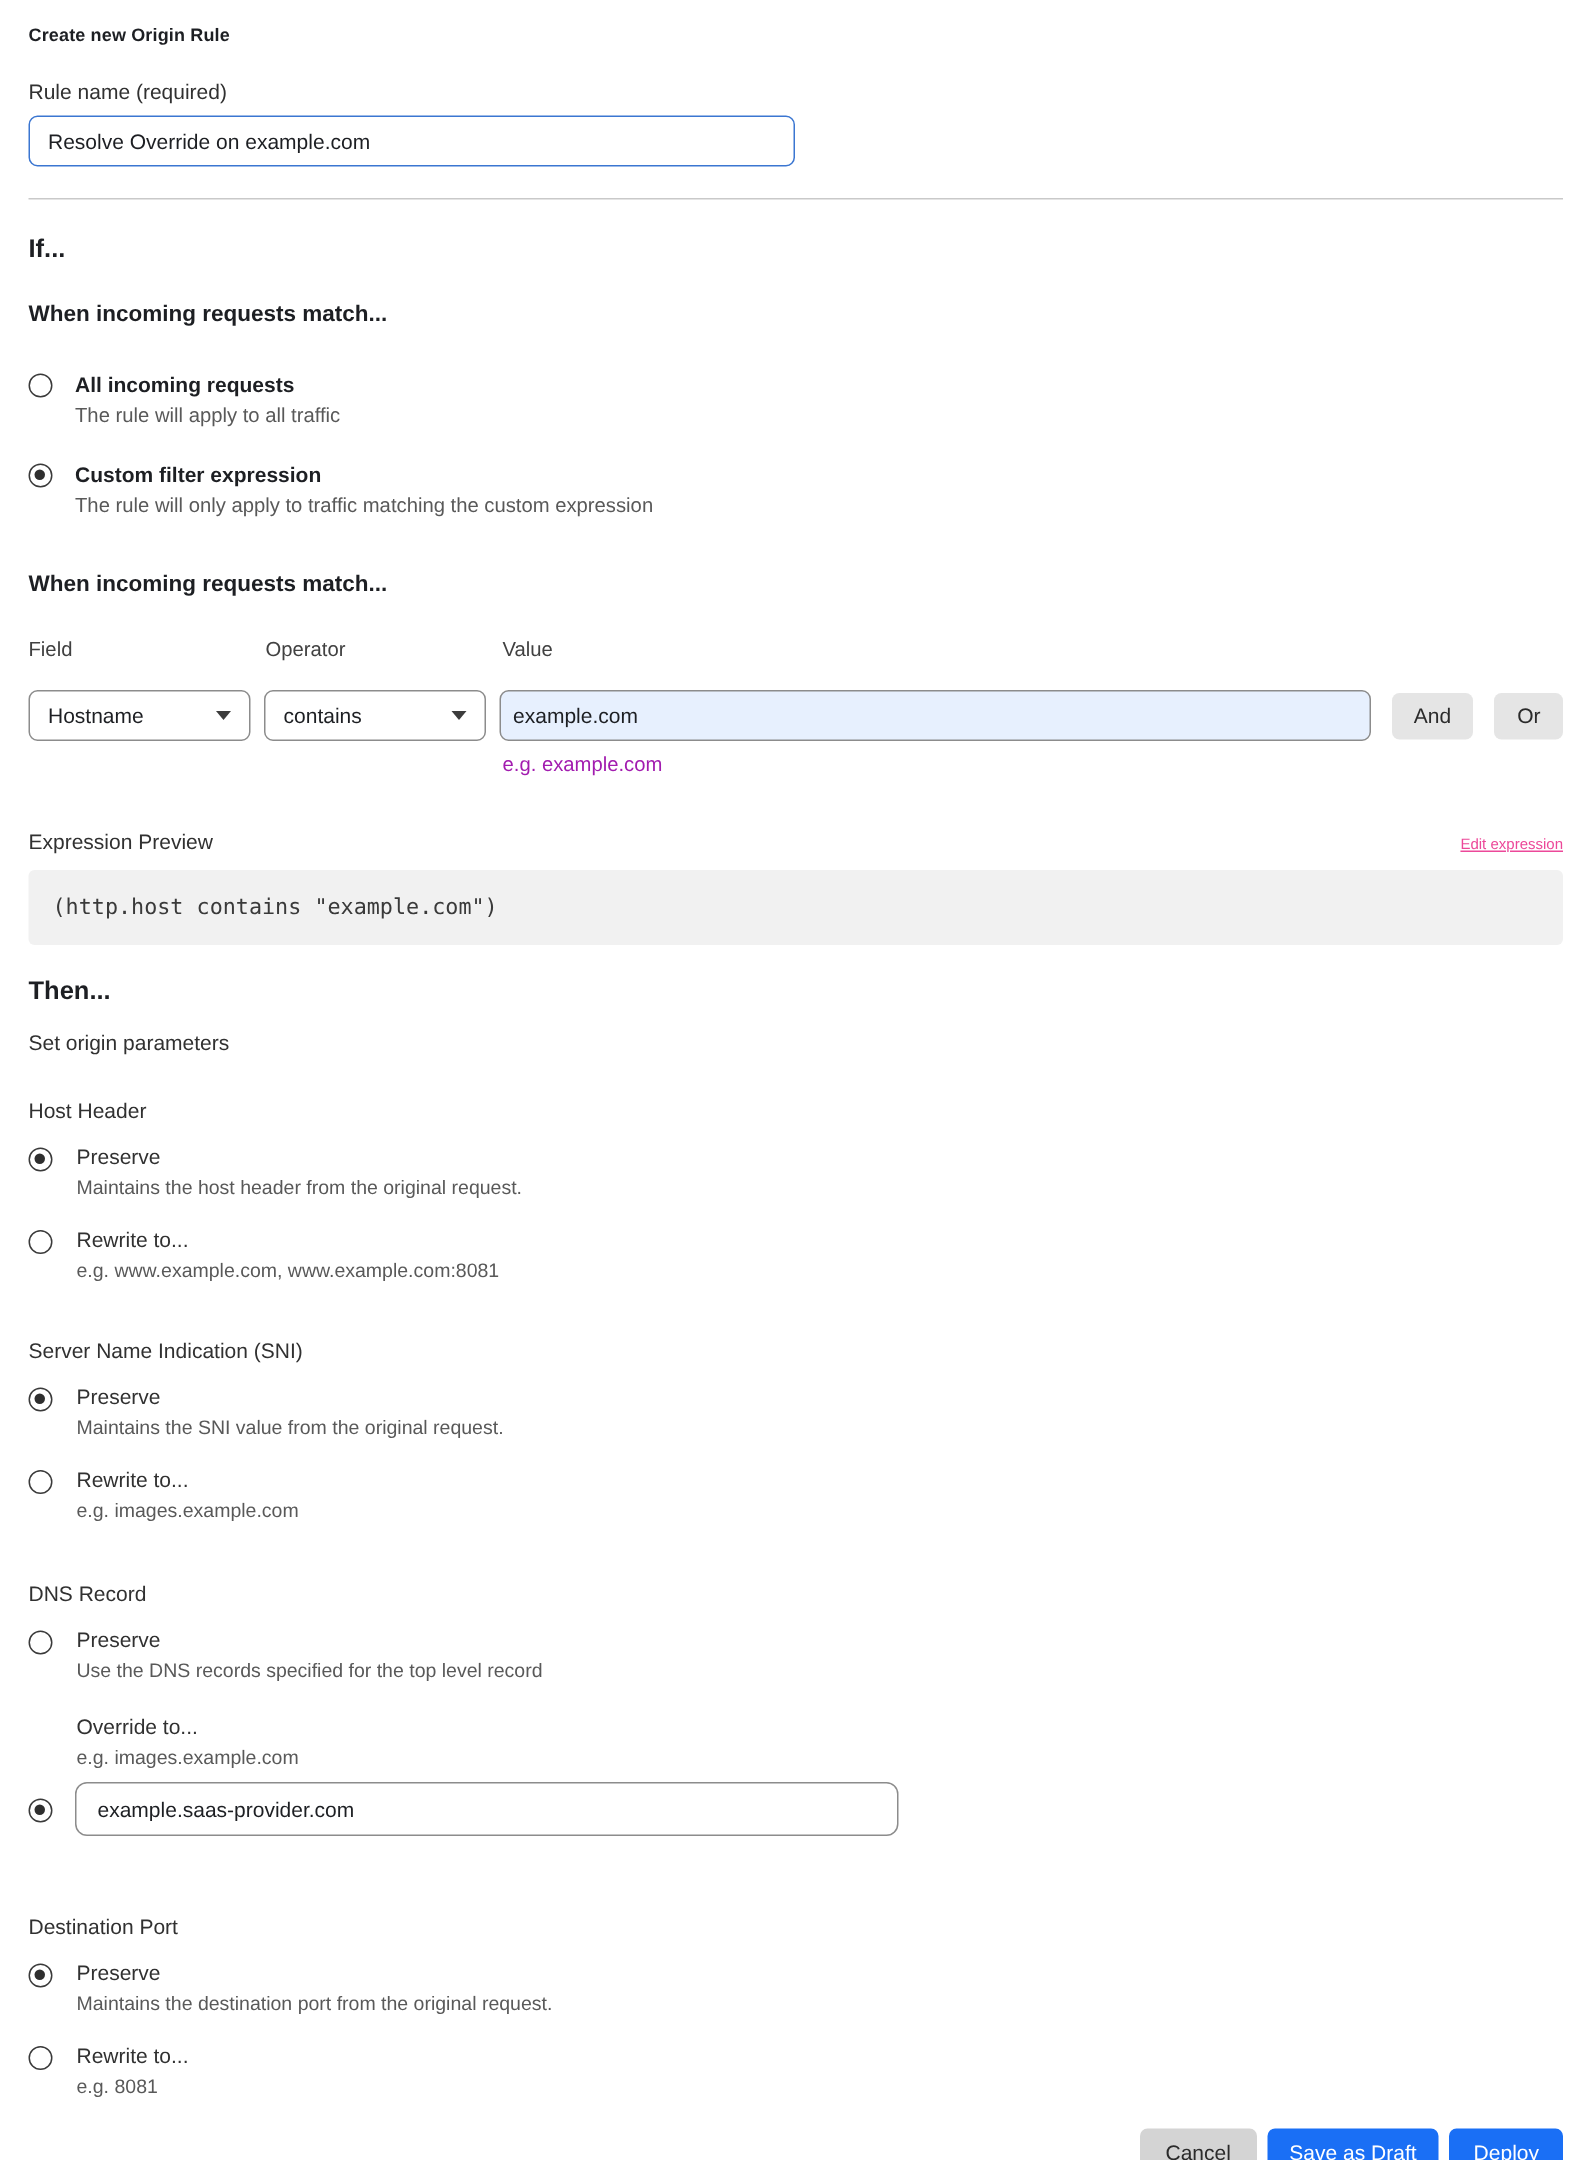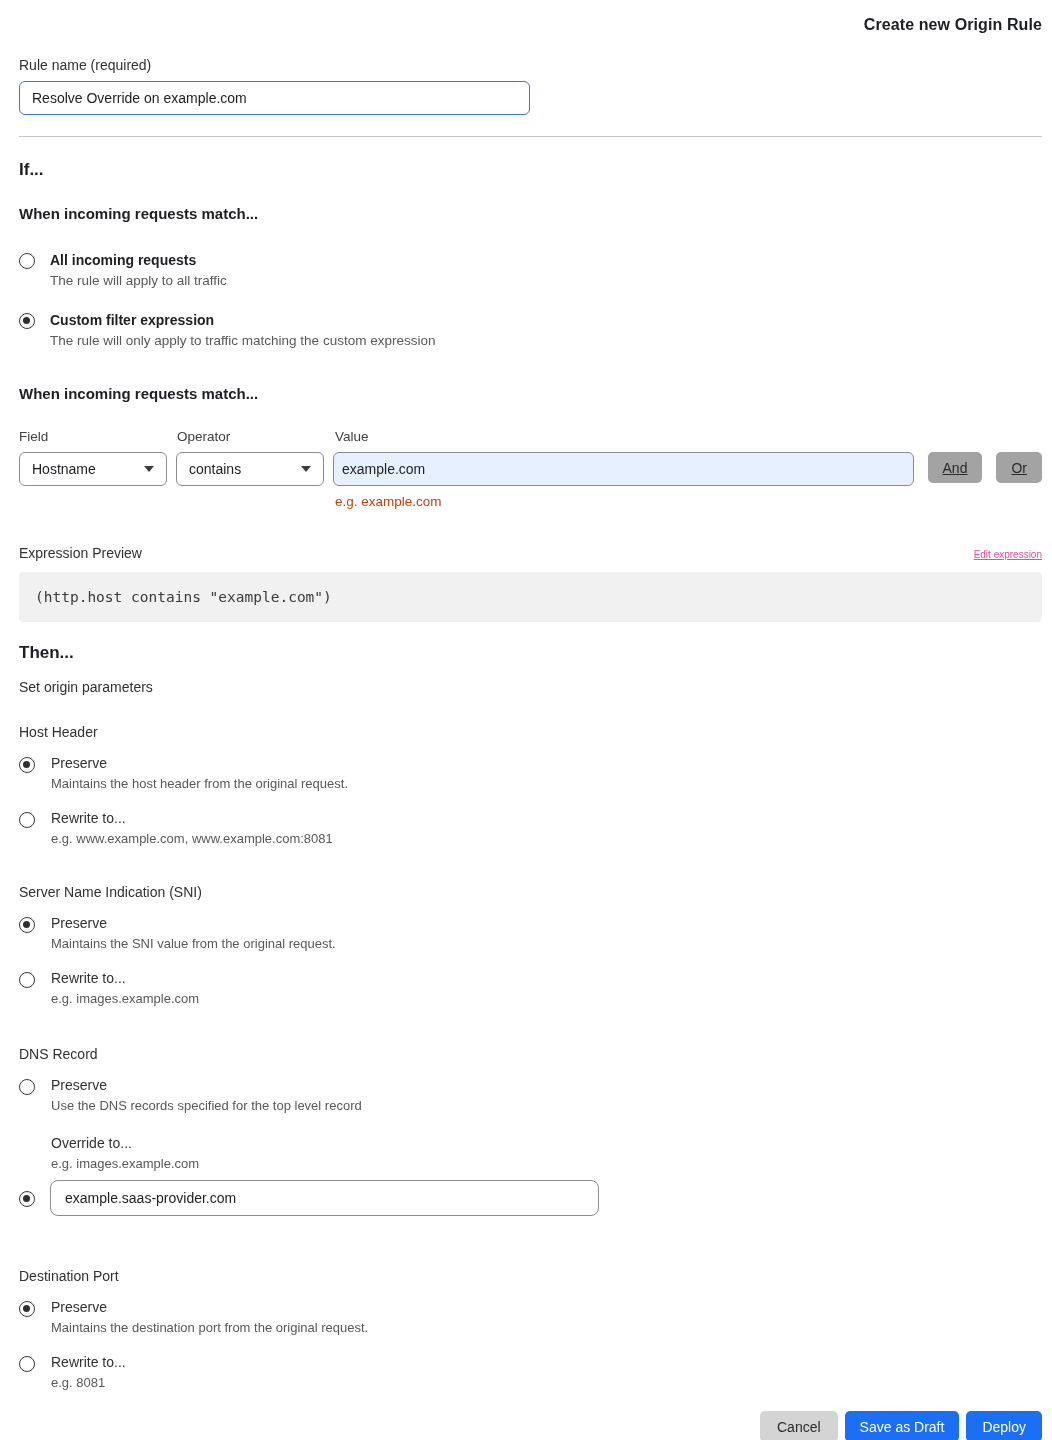--- a/index.html
+++ b/index.html
@@ -6,21 +6,21 @@
   html, body { background: #ffffff; }
   body {
     width: 1052px; height: 1440px;
     font-family: "Liberation Sans", sans-serif;
     color: #313131;
     overflow: hidden;
   }
   .page { padding: 16px 10px 12px 19px; width: 1052px; }
   .content { width: 1023px; }
 
-  h1.page-title { font-size: 16px; font-weight: 700; color: #1d1f23; letter-spacing: .1px; text-align: right; }
+  h1.page-title { font-size: 12px; font-weight: 700; color: #1d1f23; letter-spacing: .1px; }
   .section-heading { font-size: 17px; font-weight: 700; color: #1d1f23; }
   .sub-heading { font-size: 15px; font-weight: 700; color: #1d1f23; }
 
   .field-label { font-size: 14px; color: #313131; margin-top: 24px; }
   .text-input {
     display: block; margin-top: 8px; height: 34px; width: 511px;
     border: 1.5px solid #3b76d1; border-radius: 6px;
     padding: 0 12px; font-size: 14px; color: #1d1f23;
     font-family: "Liberation Sans", sans-serif; outline: none; background: #fff;
   }
@@ -44,38 +44,38 @@
   }
   .radio-texts { margin-left: 15px; }
   .radio-label-bold { font-size: 14px; font-weight: 700; color: #1d1f23; }
   .radio-label { font-size: 14px; color: #313131; }
   .radio-desc { font-size: 13.5px; color: #595959; margin-top: 5px; }
 
   .builder-heading { margin-top: 37px; }
   .builder-labels { display: flex; margin-top: 27px; font-size: 13.5px; color: #414141; }
   .builder-labels .lbl-field { width: 158px; }
   .builder-labels .lbl-operator { width: 158px; }
-  .builder-row { display: flex; margin-top: 8px; align-items: flex-start; }
+  .builder-row { display: flex; margin-top: 20px; align-items: center; }
   .select-box {
     width: 149px; height: 34px; border: 1px solid #8c8c8c; border-radius: 6px;
     background: #fff; display: flex; align-items: center; justify-content: space-between;
     padding: 0 12px; font-size: 14px; color: #1d1f23; margin-right: 9px; cursor: pointer;
   }
   .caret { width: 0; height: 0; border-left: 5px solid transparent; border-right: 5px solid transparent; border-top: 6px solid #3c3c3c; }
   .value-input {
     width: 585px; height: 34px; border: 1px solid #8c8c8c; border-radius: 6px;
     background: #e7f0fe; padding: 0 8px; font-size: 14px; color: #1d1f23;
     font-family: "Liberation Sans", sans-serif; outline: none;
   }
   .conj-btn {
     height: 31px; padding: 0 15px; margin-left: 14px; border: none; border-radius: 5px;
-    background: #a3a3a3; color: #2b2b2b; font-size: 14px;
-    font-family: "Liberation Sans", sans-serif; cursor: pointer; text-decoration: underline;
-  }
-  .value-help { font-size: 13.5px; color: #c2410c; margin-top: 8px; }
+    background: #e5e5e5; color: #2b2b2b; font-size: 14px;
+    font-family: "Liberation Sans", sans-serif; cursor: pointer;
+  }
+  .value-help { font-size: 13.5px; color: #a21caf; margin-top: 8px; }
 
   .preview-row { display: flex; justify-content: space-between; align-items: baseline; margin-top: 36px; }
   .preview-label { font-size: 14px; color: #313131; }
   .edit-link { font-size: 10px; color: #ec4899; text-decoration: underline; cursor: pointer; }
   .code-block {
     margin-top: 11px; background: #f1f1f1; border-radius: 4px;
     padding: 17px 16px; font-family: "DejaVu Sans Mono", monospace;
     font-size: 14.5px; color: #3a3a3a;
   }
 

